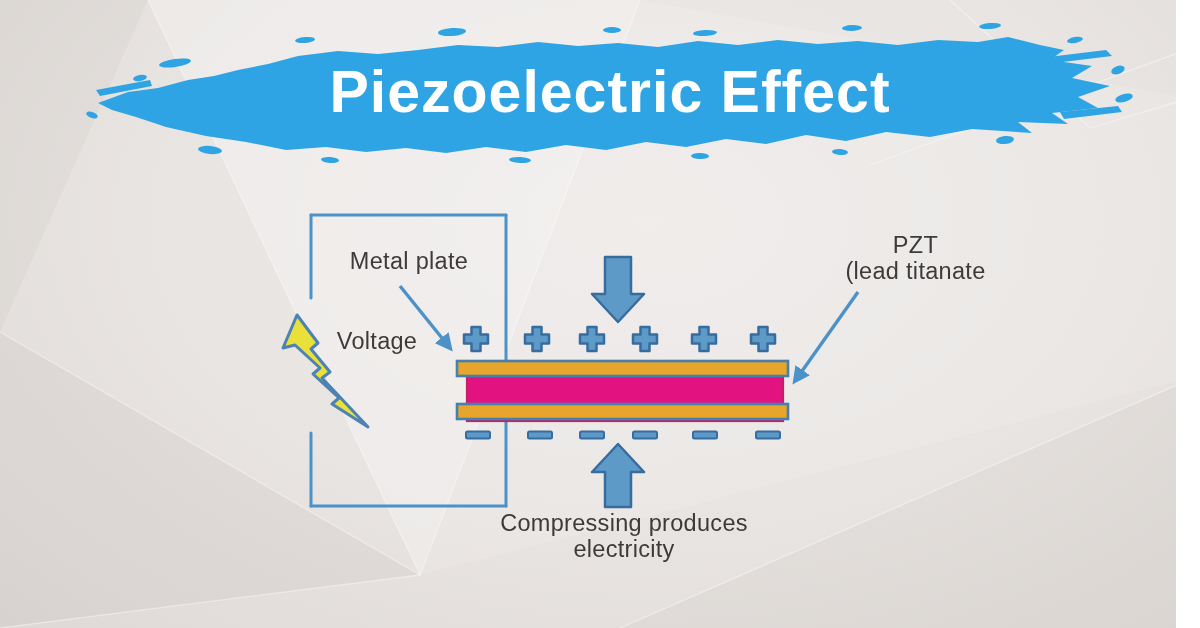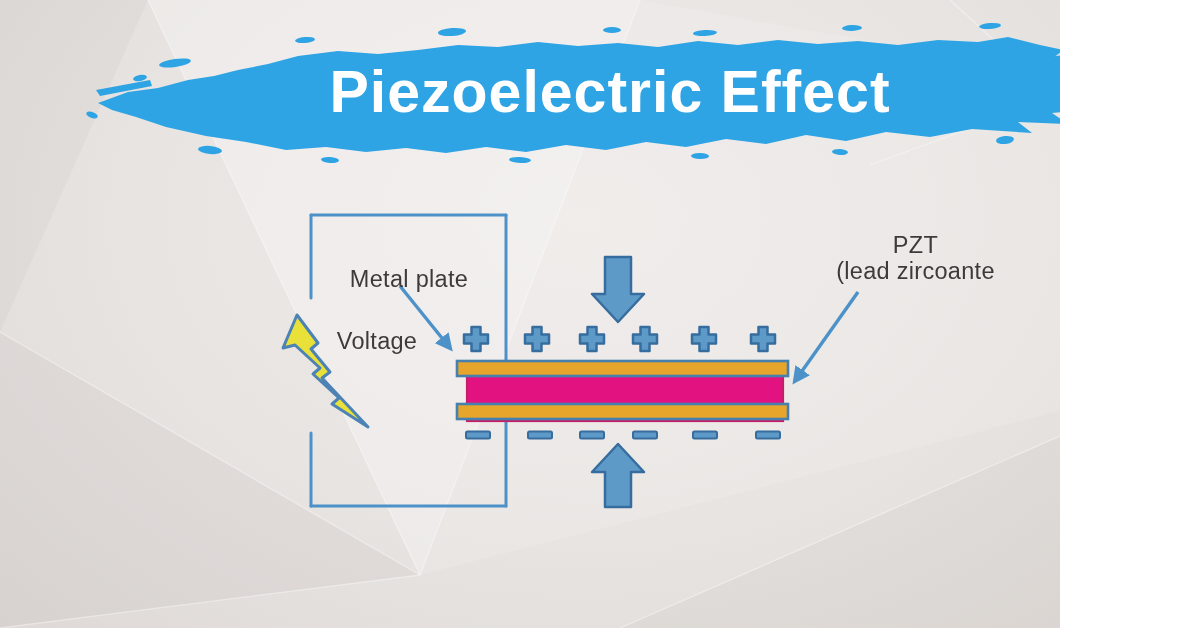--- a/index.html
+++ b/index.html
@@ -1,32 +1,32 @@
 <!DOCTYPE html>
 <html><head>
 <meta charset="utf-8">
 <style>
   html,body{margin:0;padding:0;}
   body{font-family:"Liberation Sans",sans-serif;}
   .stage{
-    position:relative;width:1060px;height:628px;overflow:hidden;
+    position:relative;width:1176px;height:628px;overflow:hidden;
     background:radial-gradient(ellipse at 55% 35%, #EEEBE9 0%, #E8E4E2 55%, #DED9D6 100%);
   }
   .stage svg{position:absolute;left:0;top:0;}
   .title{
     position:absolute;top:58px;left:0;width:1200px;text-align:center;
     transform:translateX(10px);
     font-size:59px;font-weight:700;letter-spacing:1px;color:#FFFFFF;
     z-index:3;
   }
   .lbl{
     position:absolute;color:#3E3A39;font-size:23.5px;font-weight:500;
     letter-spacing:.3px;line-height:26px;text-align:center;z-index:4;
   }
-  .lbl-metal{left:329px;top:266px;width:160px;}
+  .lbl-metal{left:329px;top:248px;width:160px;}
   .lbl-voltage{left:327px;top:328px;width:100px;}
   .lbl-pzt{left:788px;top:232px;width:255px;}
   .lbl-compress{left:474px;top:510px;width:300px;}
   .lbl span{display:block;}
   .banner-svg{z-index:2;}
   .diagram-svg{z-index:4;}
   .bg-svg{z-index:1;}
 </style>
 </head>
 <body>
@@ -135,17 +135,21 @@
     <line x1="400" y1="286" x2="450" y2="348" stroke="#4C92C8" stroke-width="3.4" marker-end="url(#arrowhead)"></line>
     <line x1="858" y1="292" x2="795" y2="381" stroke="#4C92C8" stroke-width="3.4" marker-end="url(#arrowhead)"></line>
   </svg>
 
   <div class="lbl lbl-metal">Metal plate</div>
 
   <div class="lbl lbl-voltage">Voltage</div>
 
   <div class="lbl lbl-pzt">
     <span>PZT</span>
-    <span>(lead zircoante</span>
+    <span>(lead titanate</span>
   </div>
 
+  <div class="lbl lbl-compress">
+    <span>Compressing produces</span>
+    <span>electricity</span>
+  </div>
 
 </div>
 
 </body></html>

